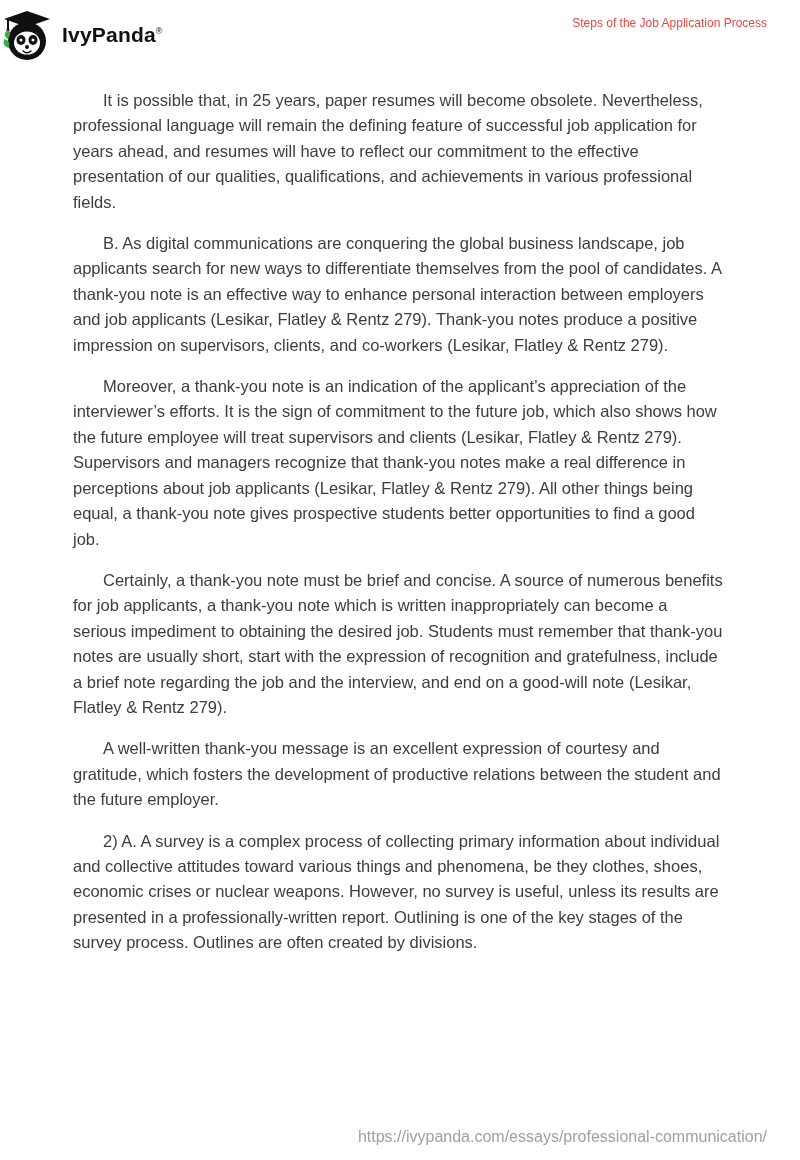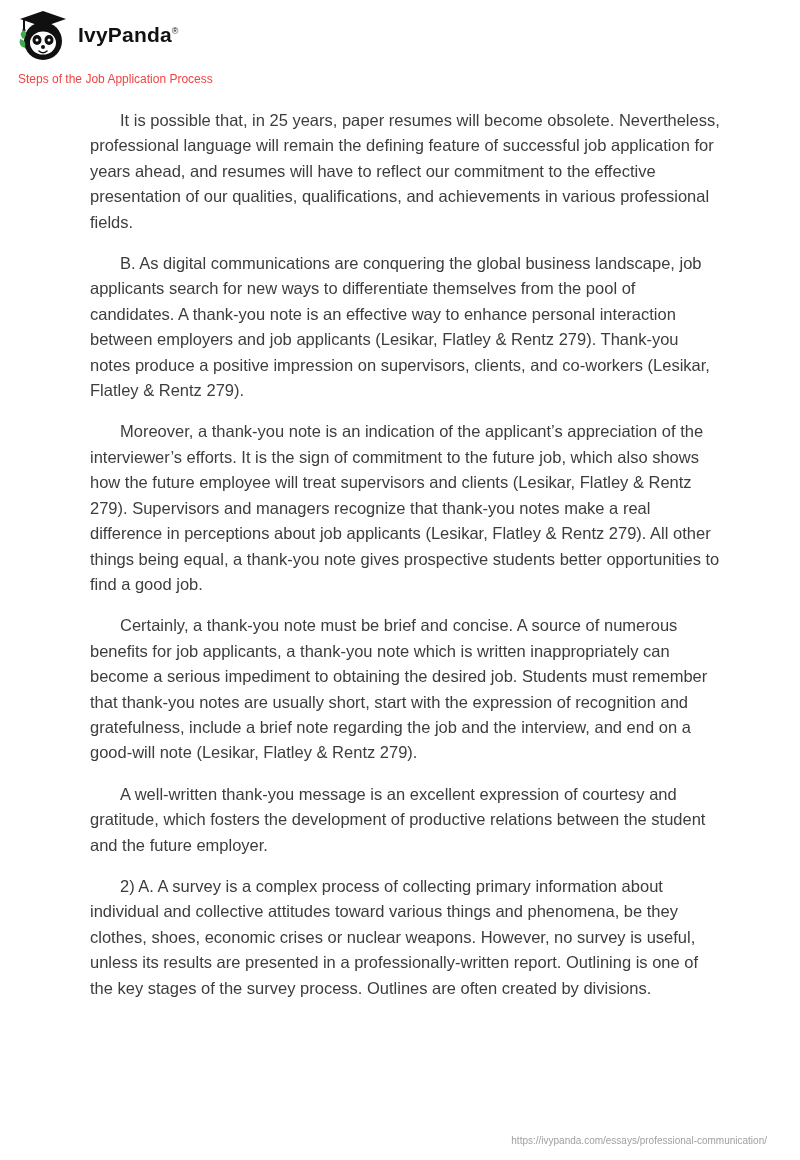--- a/index.html
+++ b/index.html
@@ -12,22 +12,21 @@
     height: 1160px;
     background: #ffffff;
     overflow: hidden;
     margin: 0 auto;
   }
 
   .header {
     display: flex;
     align-items: flex-start;
     justify-content: space-between;
-    padding: 10px 33px 0 18px;
-    flex-direction: column;
+    padding: 10px 33px 0 2px;
   }
 
   .brand {
     display: flex;
     align-items: center;
     gap: 10px;
     text-decoration: none;
     color: #1a1a1a;
     cursor: pointer;
   }
@@ -59,29 +58,29 @@
 
   .essay {
     padding: 22px 77px 0 73px;
     color: #3d3d3d;
     font-size: 16.5px;
     line-height: 25.4px;
   }
 
   .essay p {
     text-indent: 30px;
-    margin: 0 0 16px 17px;
+    margin: 0 0 16px 0;
     text-align: left;
   }
 
   .footer {
     position: absolute;
     right: 33px;
     bottom: 14px;
-    font-size: 10px;
+    font-size: 16px;
     color: #a0a0a0;
     text-align: center;
   }
 
   .footer a {
     color: #a0a0a0;
     text-decoration: none;
     cursor: pointer;
   }
 </style>

